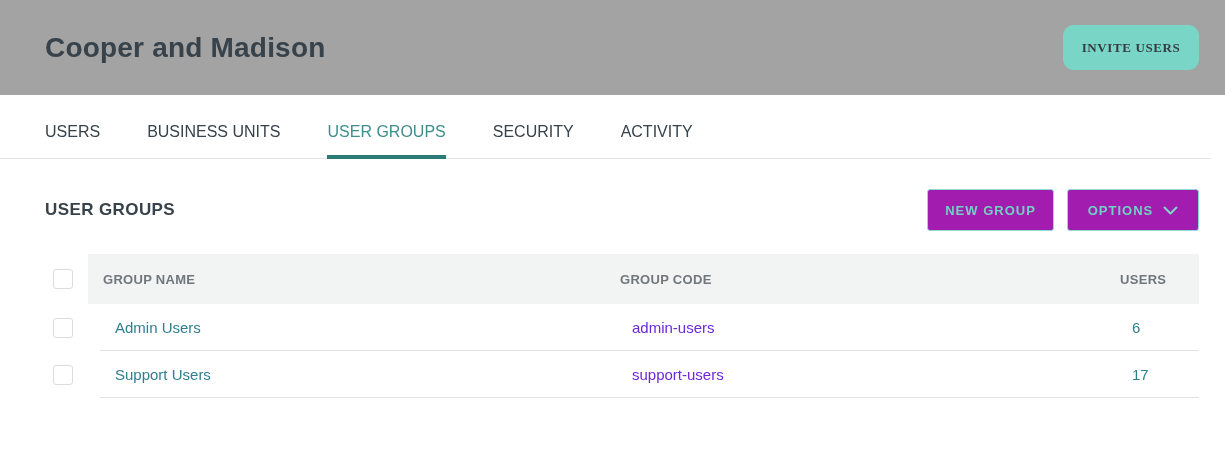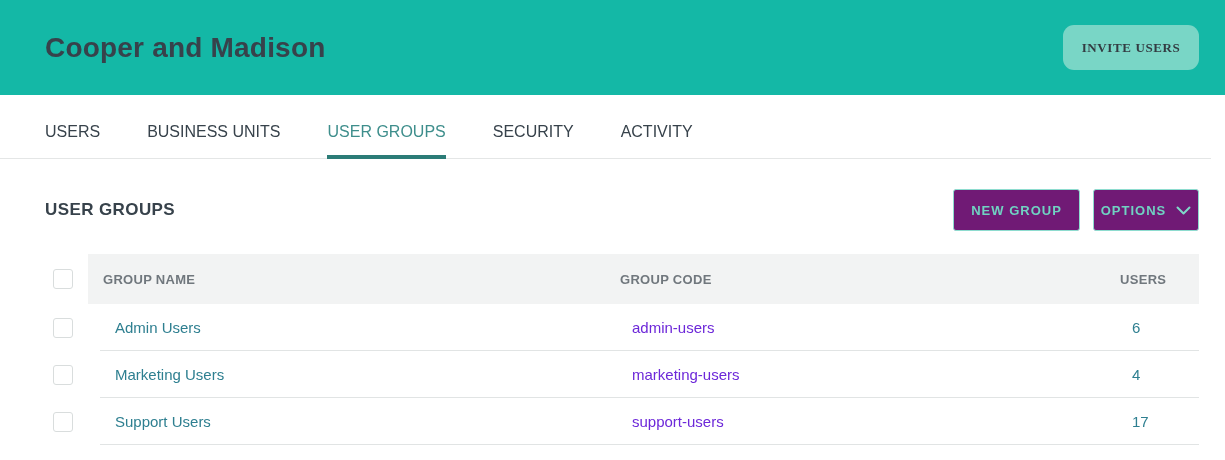--- a/index.html
+++ b/index.html
@@ -6,21 +6,21 @@
   html, body { width: 1225px; height: 460px; overflow: hidden; }
   body {
     font-family: "Liberation Sans", sans-serif;
     background: #ffffff;
     color: #37424b;
   }
 
   
   .top-header {
     height: 95px;
-    background: #14b8a6;
+    background: #a3a3a3;
     display: flex;
     align-items: center;
     justify-content: space-between;
     padding: 0 26px 0 45px;
   }
   .page-title {
     font-size: 28px;
     font-weight: bold;
     color: #37424b;
     letter-spacing: 0.2px;
@@ -75,36 +75,36 @@
   }
   .section-title {
     font-size: 17px;
     font-weight: bold;
     letter-spacing: 0.4px;
     color: #37424b;
   }
   .section-actions { display: flex; gap: 13px; }
   .outline-btn {
     height: 42px;
-    background: #701a75;
+    background: #a21caf;
     border: 1px solid #8edccf;
     border-radius: 3px;
     color: #70d2c2;
     font-family: "Liberation Sans", sans-serif;
     font-size: 13px;
     font-weight: bold;
     letter-spacing: 1px;
     cursor: pointer;
     display: inline-flex;
     align-items: center;
     justify-content: center;
     gap: 10px;
   }
   .new-group-btn { width: 127px; }
-  .options-btn { width: 106px; }
+  .options-btn { width: 132px; }
   .chevron-svg { display: block; }
 
   
   .groups-table { margin: 23px 26px 0 45px; }
   .t-header-row, .t-row { display: flex; }
   .t-header-row { height: 50px; }
   .t-row { height: 47px; gap: 12px; }
   .cb-cell {
     width: 43px;
     flex: 0 0 43px;
@@ -207,29 +207,19 @@
       <span><a class="group-link">Admin Users</a></span>
       <span class="group-code">admin-users</span>
       <span><a class="users-count">6</a></span>
     </div>
   </div>
       <div class="t-row">
     <div class="cb-cell">
       <span class="checkbox"></span>
     </div>
     <div class="row-content">
-      <span><a class="group-link">Marketing Users</a></span>
-      <span class="group-code">marketing-users</span>
-      <span><a class="users-count">4</a></span>
-    </div>
-  </div>
-      <div class="t-row">
-    <div class="cb-cell">
-      <span class="checkbox"></span>
-    </div>
-    <div class="row-content">
       <span><a class="group-link">Support Users</a></span>
       <span class="group-code">support-users</span>
       <span><a class="users-count">17</a></span>
     </div>
   </div>
     </div>
 </div>
 
 </body></html>

